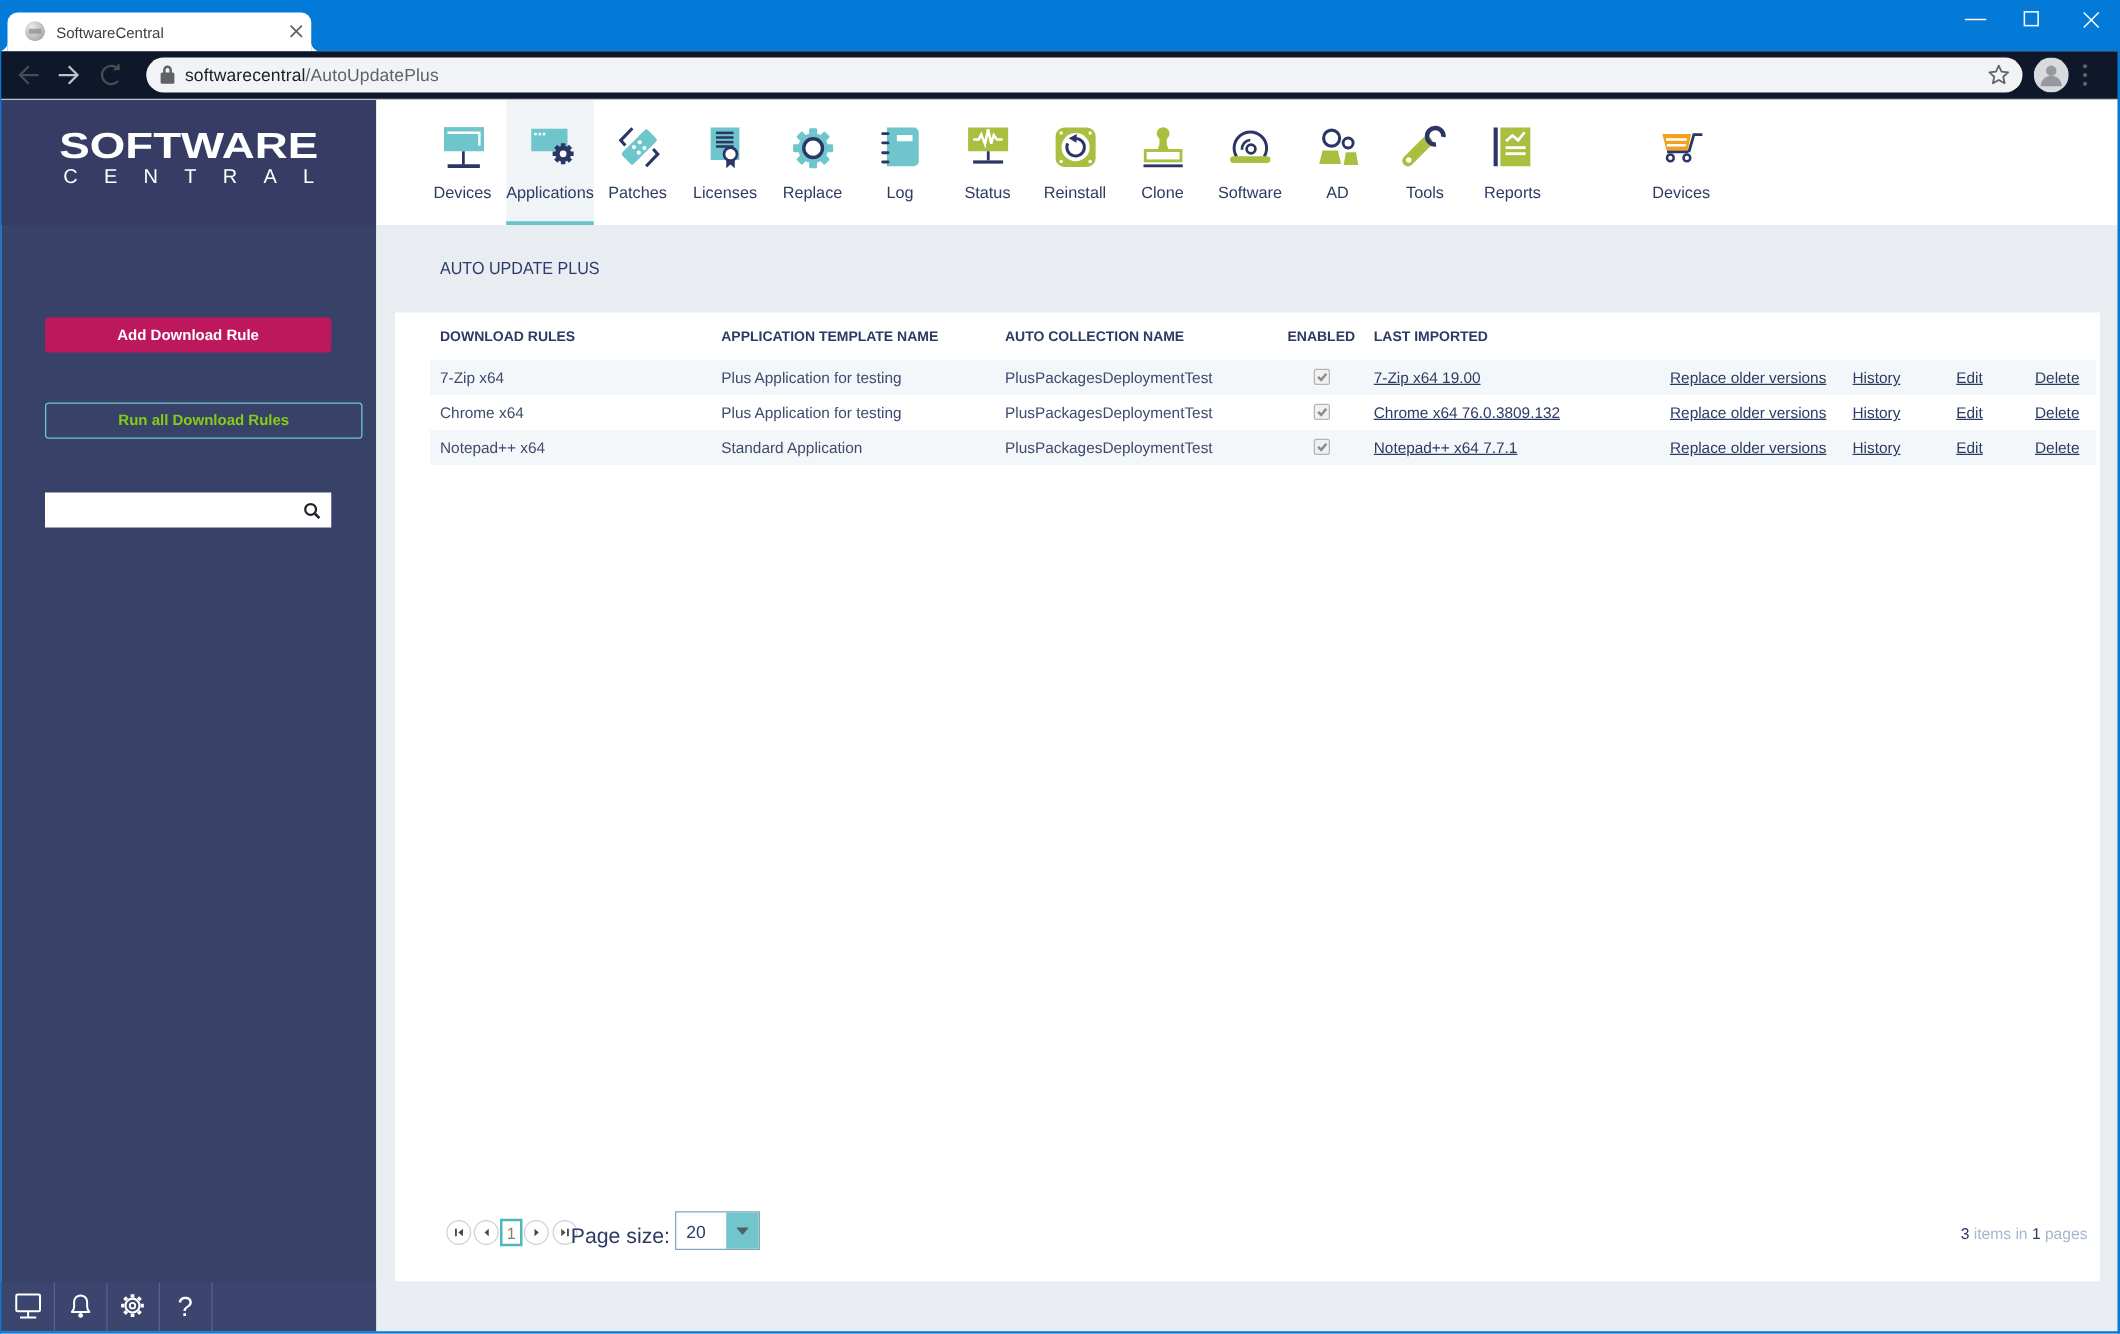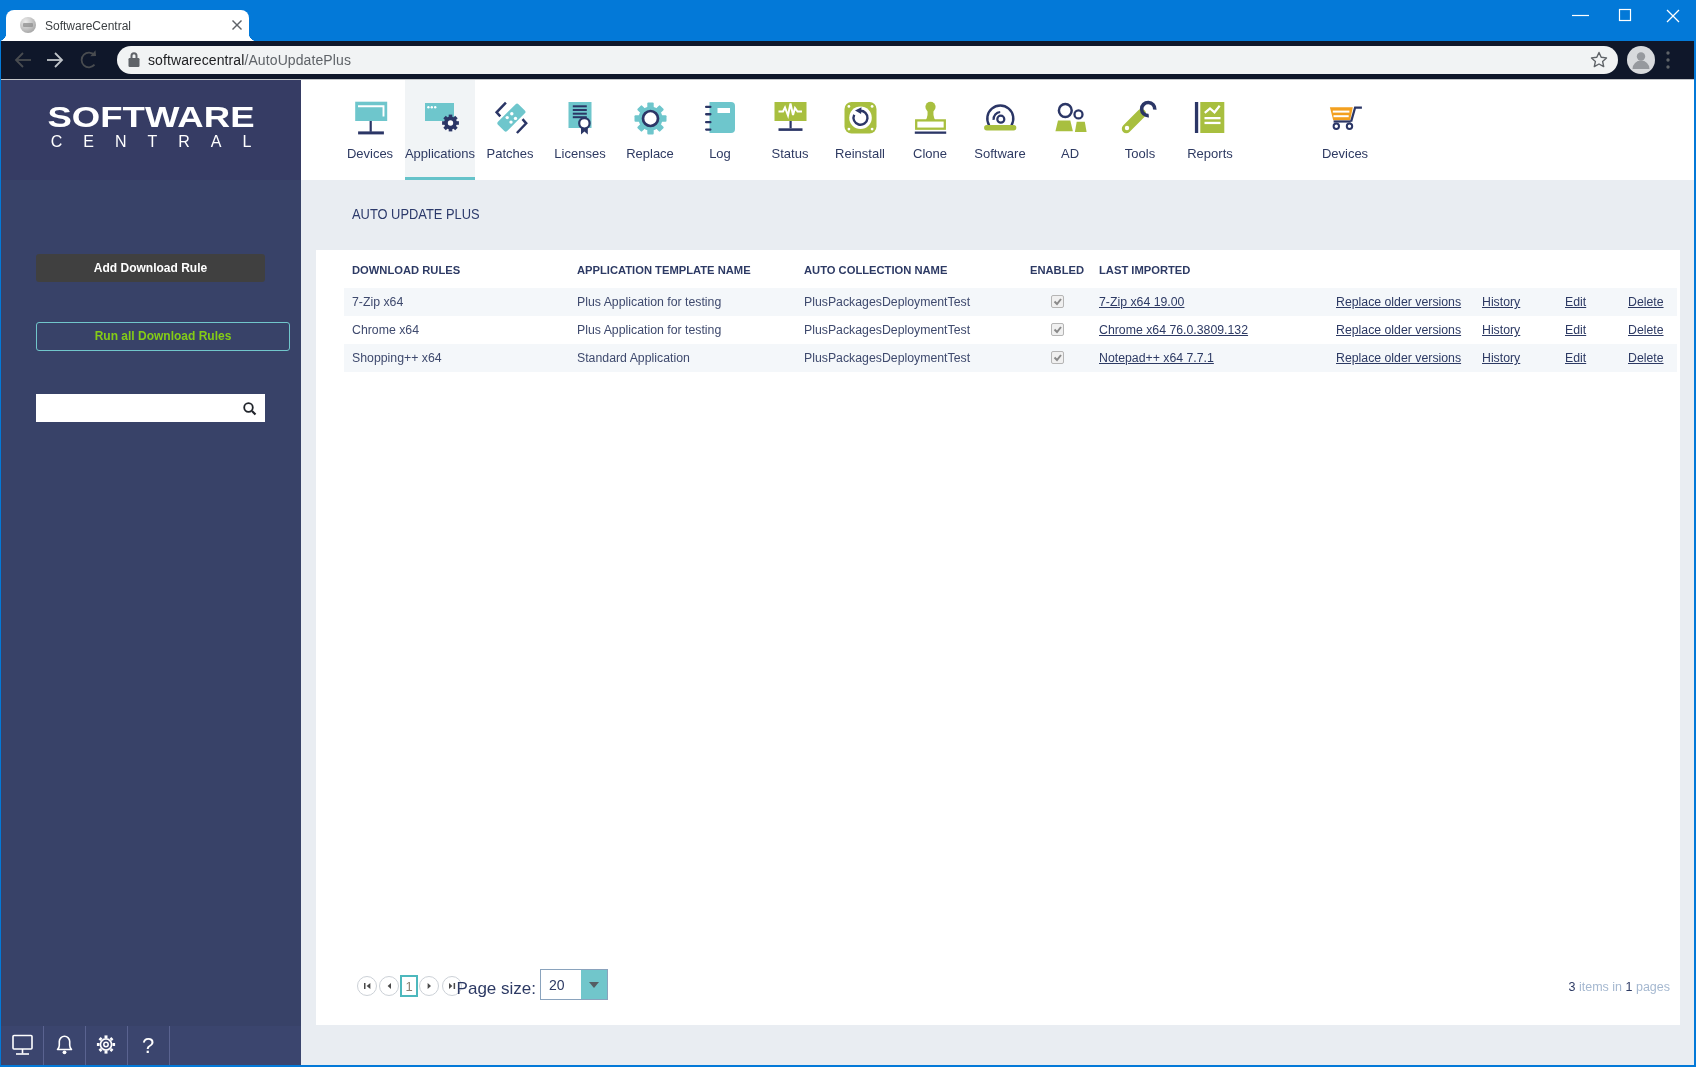--- a/index.html
+++ b/index.html
@@ -24,21 +24,21 @@
   .urltext .gray { color:#5f6368; }
 
   
   .page { position:absolute; left:0; top:80px; width:1696px; height:987px; background:#e9edf2; }
 
   
   .sidebar { position:absolute; left:1px; top:0; width:300px; height:985px; background:#384268; }
   .sblogo { position:absolute; left:0; top:0; width:300px; height:100px; background:#363c64; }
   .sblogo .l1 { position:absolute; left:0; top:21px; width:100%; text-align:center; color:#fff; font-weight:bold; font-size:29px; letter-spacing:0px; transform:scaleX(1.26); }
   .sblogo .l2 { position:absolute; left:0; top:53px; width:100%; text-align:center; color:#fff; font-size:16px; letter-spacing:21px; text-indent:21px; }
-  .sbbtn1 { position:absolute; left:35px; top:174px; width:229px; height:28px; background:#404040; border-radius:3px; color:#fff; font-weight:bold; font-size:12px; text-align:center; line-height:28px; }
+  .sbbtn1 { position:absolute; left:35px; top:174px; width:229px; height:28px; background:#be185d; border-radius:3px; color:#fff; font-weight:bold; font-size:12px; text-align:center; line-height:28px; }
   .sbbtn2 { position:absolute; left:35px; top:242px; width:254px; height:29px; background:transparent; border:1px solid #71c6cb; border-radius:3px; color:#84cc16; font-weight:bold; font-size:12px; text-align:center; line-height:27px; }
   .sbsearch { position:absolute; left:35px; top:314px; width:229px; height:28px; background:#fff; }
   .sbfooter { position:absolute; left:0; top:946px; width:300px; height:39px; background:#3b456e; }
   .sbfooter .sep { position:absolute; top:0; width:1px; height:39px; background:#5a6390; }
 
   
   .main { position:absolute; left:301px; top:0; width:1393px; height:985px; }
   .topnav { position:absolute; left:0; top:0; width:1393px; height:100px; background:#fff; }
   .nitem { position:absolute; top:0; height:100px; text-align:center; }
   .nitem .lbl { position:absolute; left:-10px; right:-10px; top:66px; font-size:13px; color:#2e3a62; }
@@ -433,21 +433,21 @@
                     <path d="M3.5 6.5 L6 9 L10 4" stroke="#8a8a8a" stroke-width="2" fill="none"></path>
                   </svg>
                 </div>
               <div style="left:755px"><a>Chrome x64 76.0.3809.132</a></div>
               <div style="left:992px"><a>Replace older versions</a></div>
               <div style="left:1138px"><a>History</a></div>
               <div style="left:1221px"><a>Edit</a></div>
               <div style="left:1284px"><a>Delete</a></div>
             </div>
             <div class="trow alt" style="top:94px">
-              <div style="left:8px">Shopping++ x64</div>
+              <div style="left:8px">Notepad++ x64</div>
               <div style="left:233px">Standard Application</div>
               <div style="left:460px">PlusPackagesDeploymentTest</div>
               <div class="cb" style="left:707px;top:7px">
                   <svg width="13" height="13" style="position:absolute;left:-1px;top:-1px">
                     <path d="M3.5 6.5 L6 9 L10 4" stroke="#8a8a8a" stroke-width="2" fill="none"></path>
                   </svg>
                 </div>
               <div style="left:755px"><a>Notepad++ x64 7.7.1</a></div>
               <div style="left:992px"><a>Replace older versions</a></div>
               <div style="left:1138px"><a>History</a></div>

